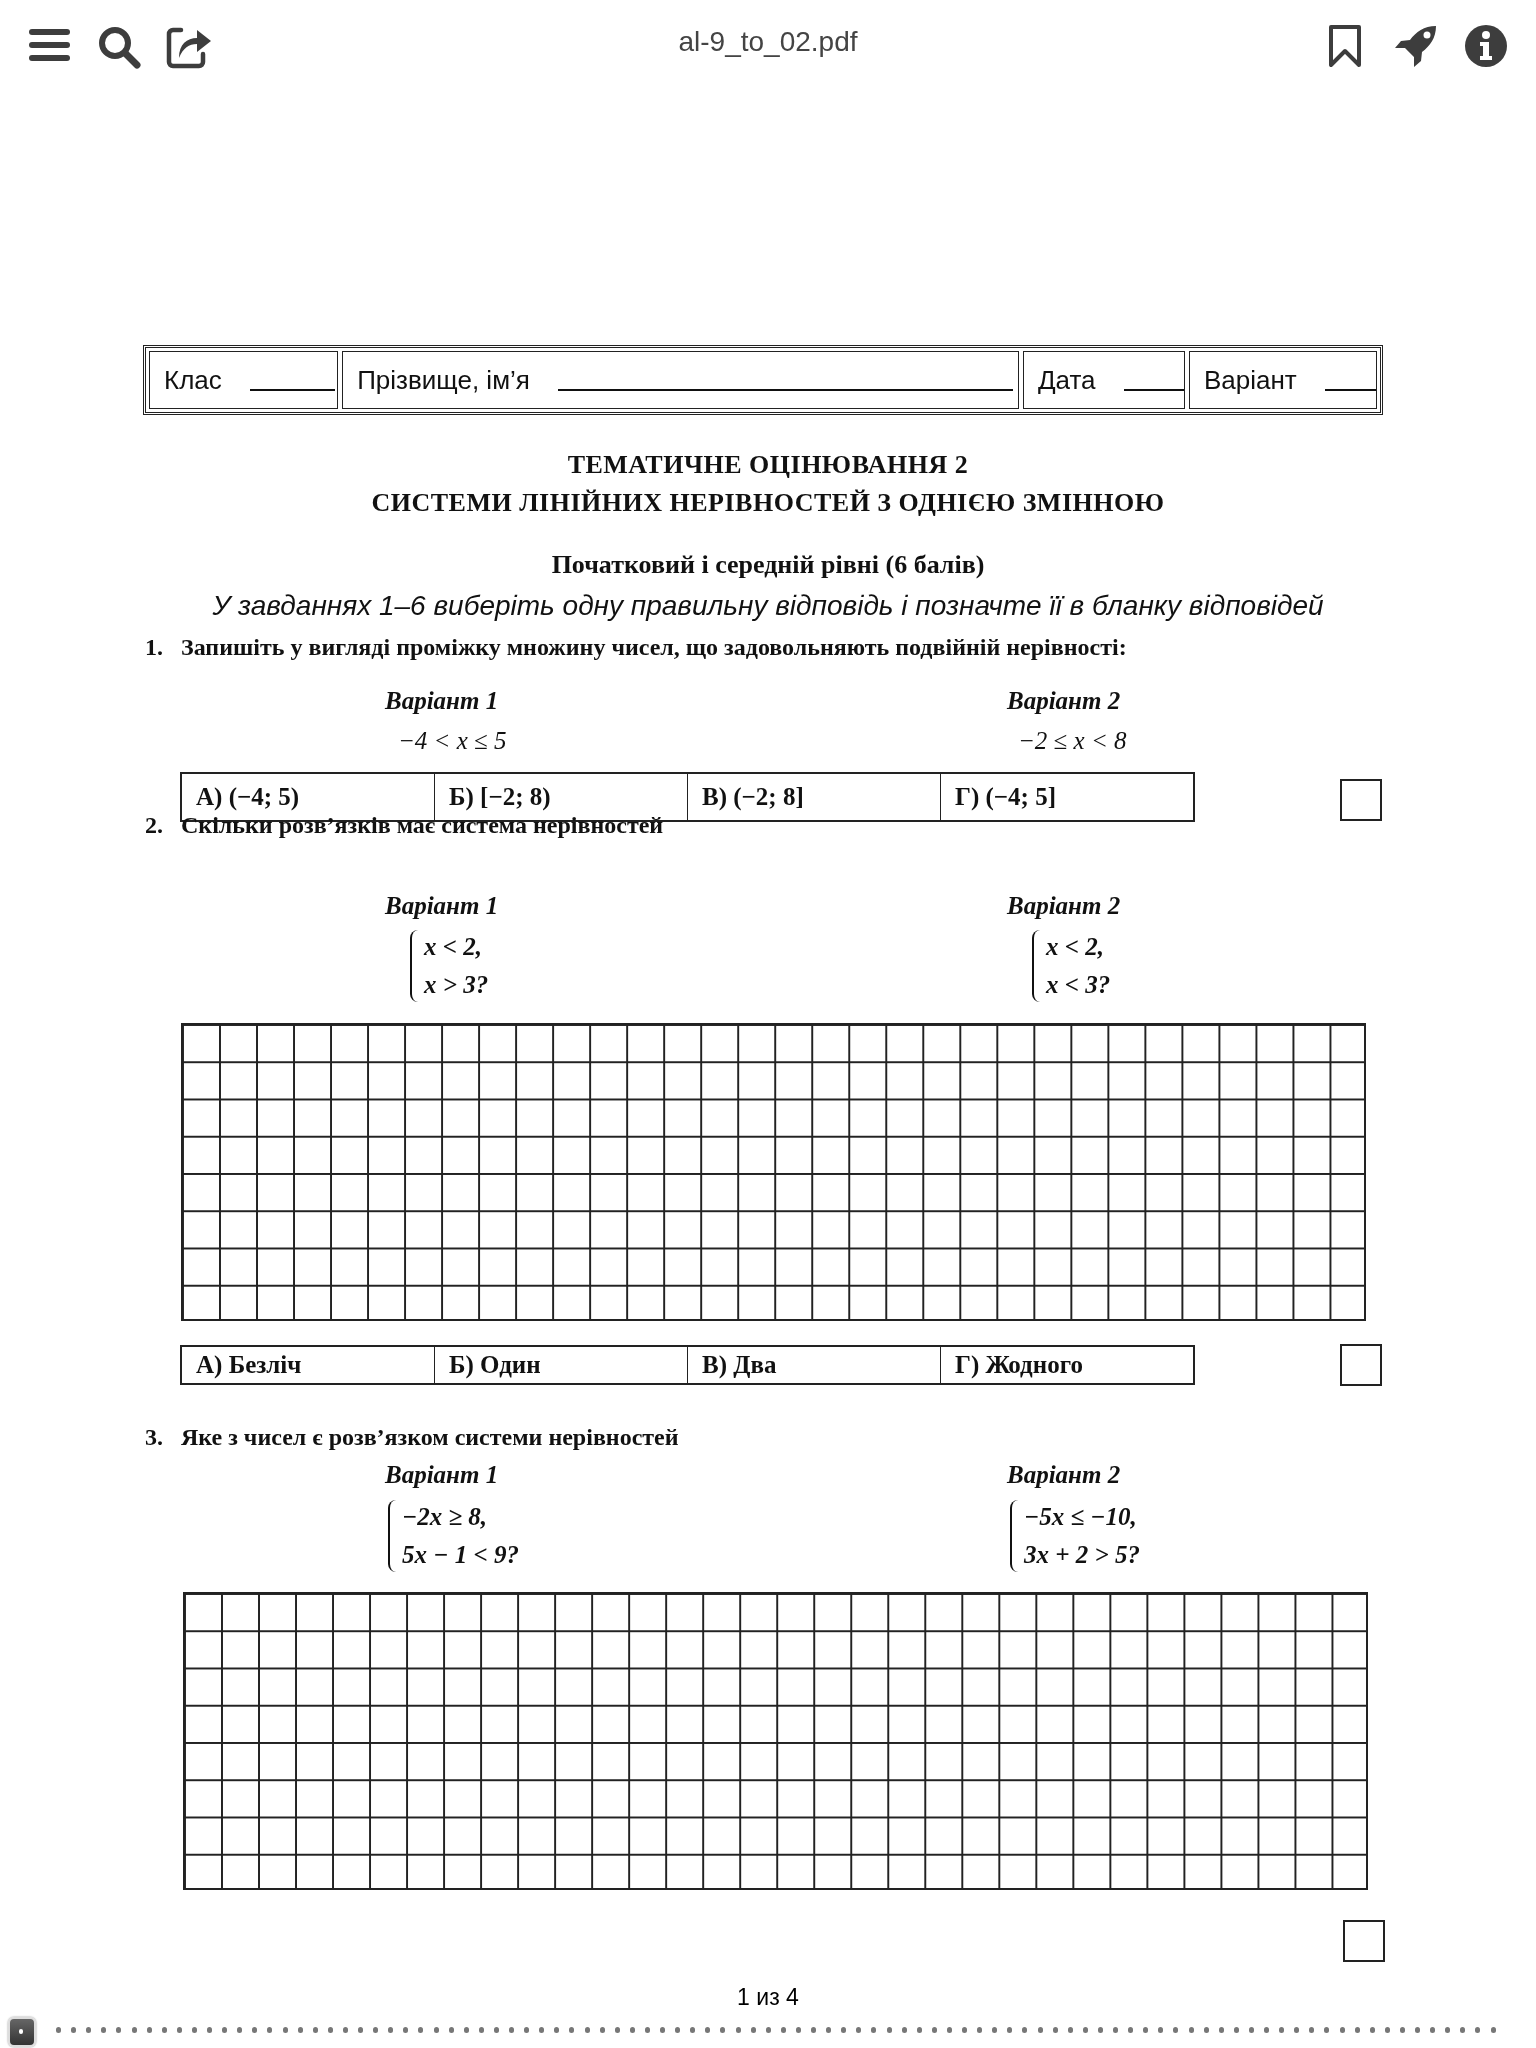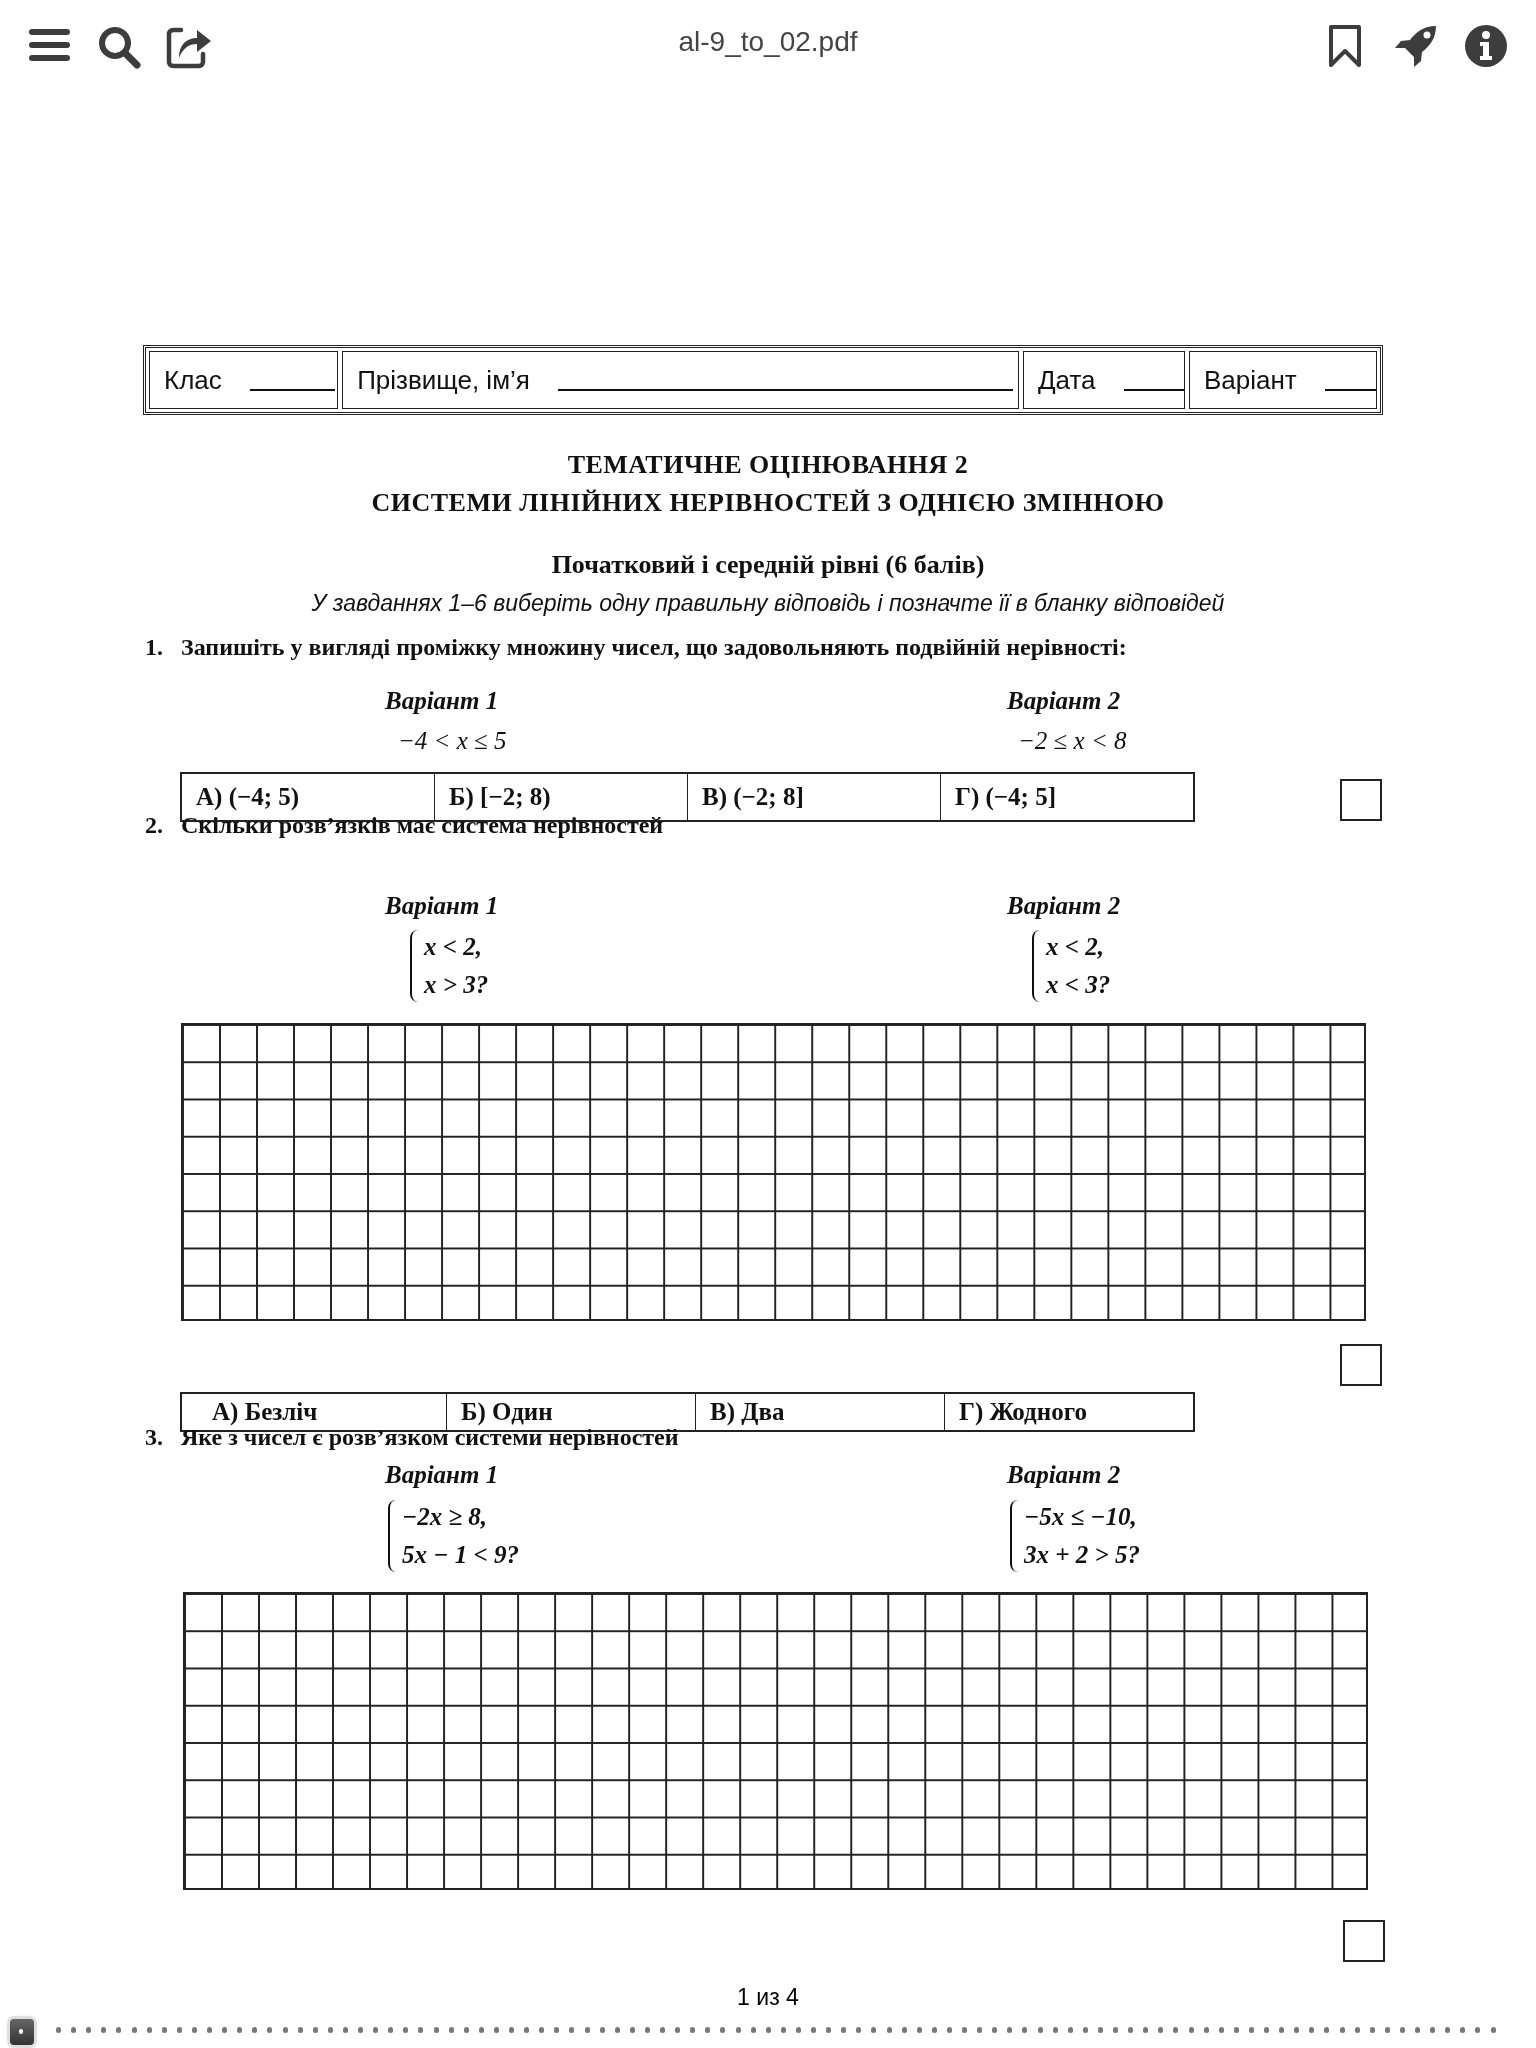--- a/index.html
+++ b/index.html
@@ -31,21 +31,21 @@
   }
   .hb-cell .blank { display:inline-block; border-bottom:2px solid #111; margin-left:12px; height:20px; }
 
   .title1, .title2, .subtitle, .instructions {
     position:absolute; left:0; width:1536px; text-align:center;
   }
   .title1 { top:360px; font-size:26px; font-weight:bold; letter-spacing:0.5px; }
   .title2 { top:398px; font-size:26px; font-weight:bold; letter-spacing:0.5px; }
   .subtitle { top:460px; font-size:26px; font-weight:bold; }
   .instructions {
-    top:500px; font-family:"Liberation Sans", sans-serif; font-style:italic; font-size:23px;
+    top:500px; font-family:"Liberation Sans", sans-serif; font-style:italic; font-size:28px;
   }
 
   .q-text { position:absolute; left:145px; font-size:24px; font-weight:bold; }
   .q-text .num { display:inline-block; width:36px; }
   .variant-label { position:absolute; font-size:25px; font-weight:bold; font-style:italic; }
   .formula { position:absolute; font-size:25px; }
   .system { position:absolute; font-size:25px; font-weight:bold; padding-left:14px; }
   .system .brace {
     position:absolute; left:0; top:2px; bottom:2px; width:10px;
     border-left:2px solid #111; border-radius:8px 0 0 8px;
@@ -196,21 +196,21 @@
     <div class="line">x &gt; 3?</div>
   </div>
   <div class="system" style="left:1032px;top:838px;">
     <span class="brace"></span>
     <div class="line">x &lt; 2,</div>
     <div class="line">x &lt; 3?</div>
   </div>
 
   <div class="grid" style="top:933px;"></div>
 
-  <div class="answers short" style="top:1302px;padding-left:16px;">
+  <div class="answers short" style="top:1255px;">
     <div class="ans">А) Безліч</div>
     <div class="ans">Б) Один</div>
     <div class="ans">В) Два</div>
     <div class="ans">Г) Жодного</div>
   </div>
   <div class="checkbox" style="top:1254px;"></div>
 
   <div class="q-text" style="top:1334px;">
     <span class="num">3.</span><span>Яке з чисел є розв’язком системи нерівностей</span>
   </div>

